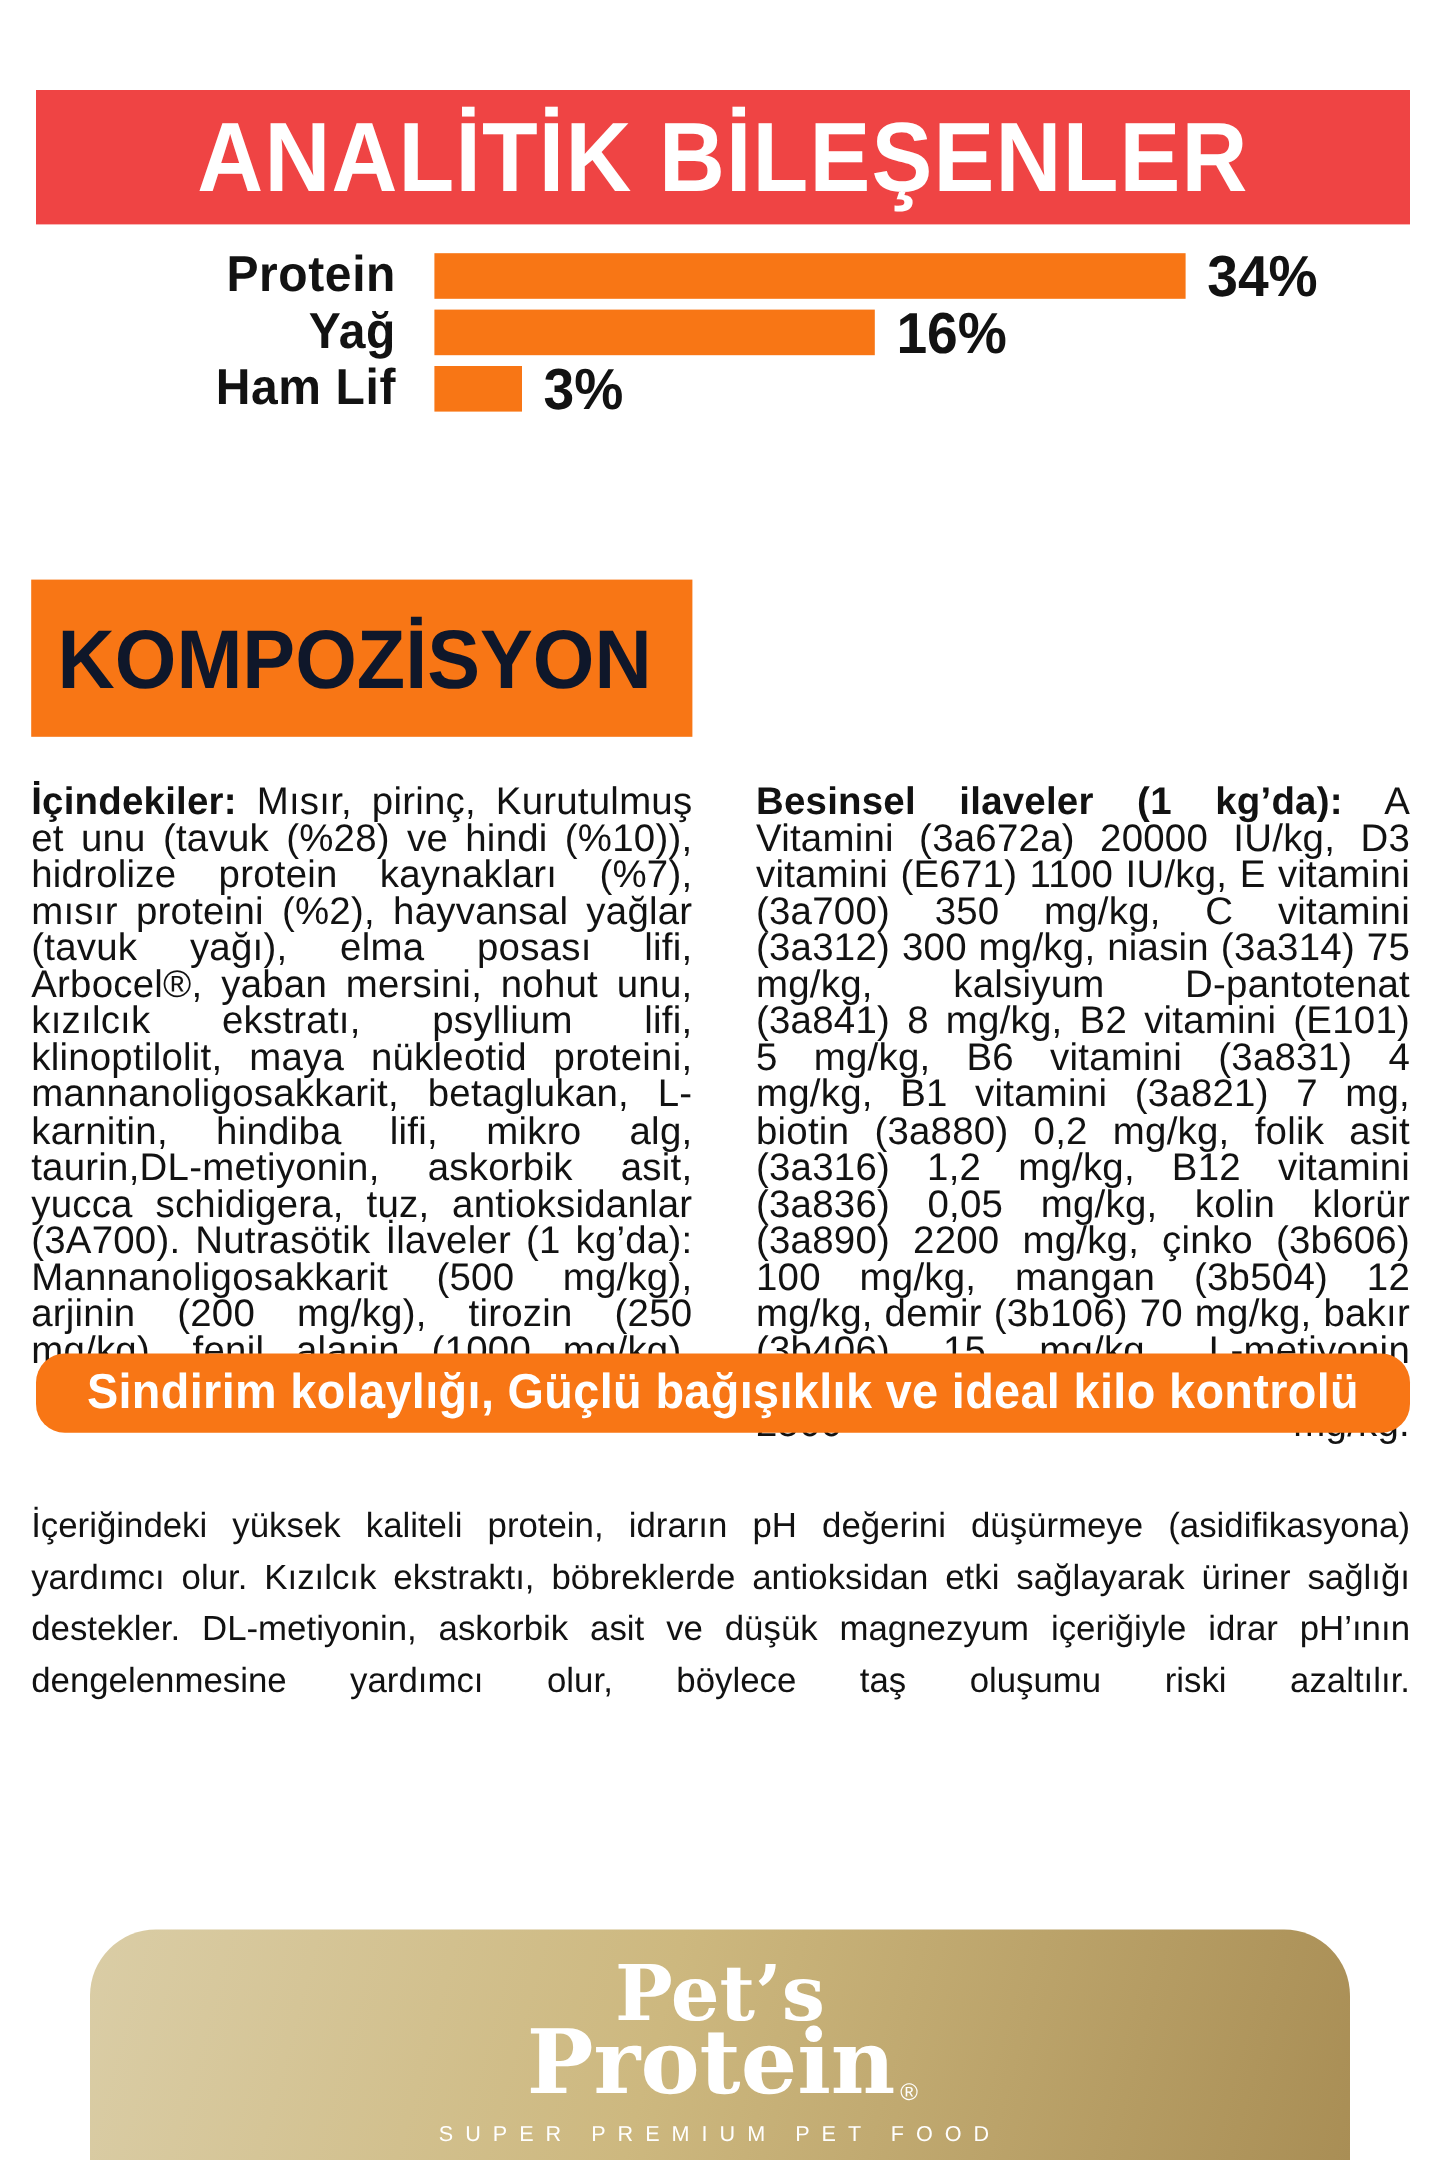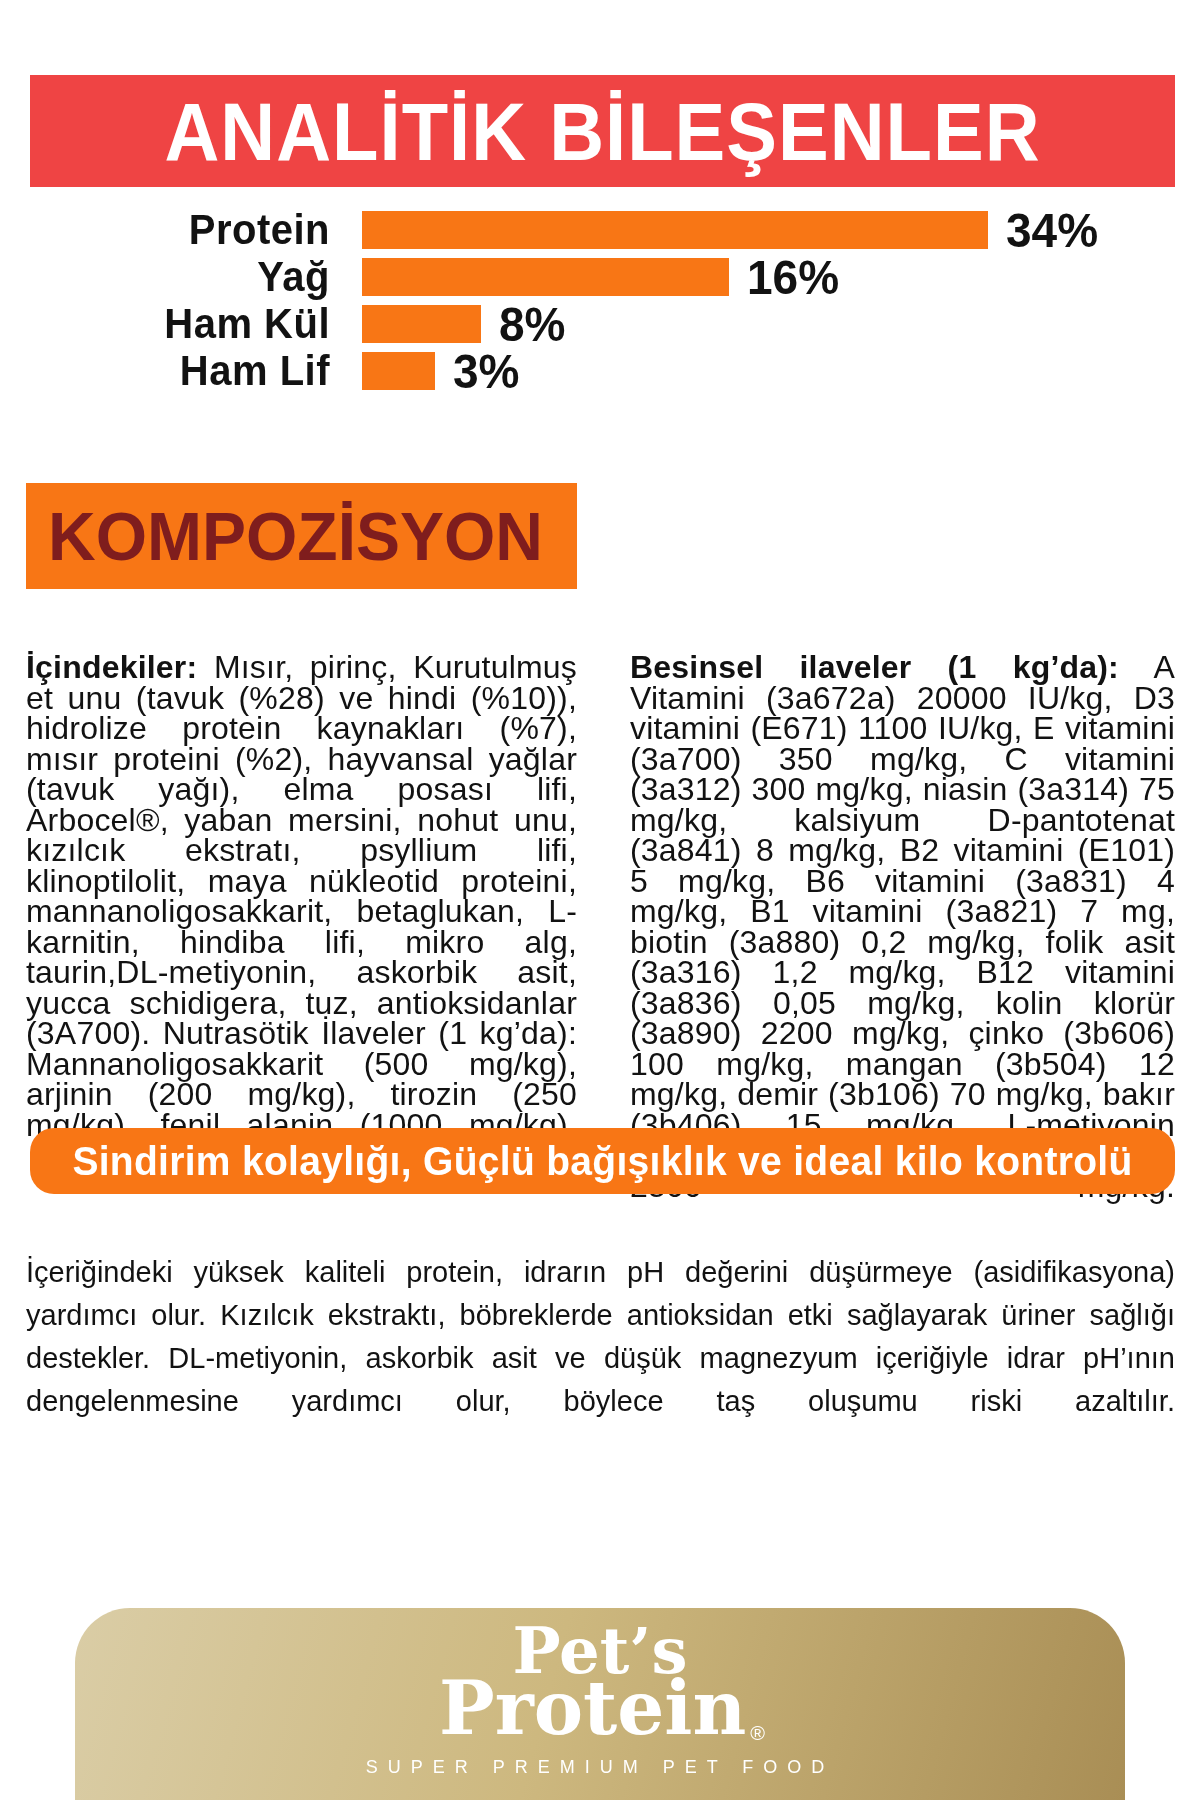--- a/index.html
+++ b/index.html
@@ -25,23 +25,23 @@
   .chart-row{display:flex;align-items:center;height:47px;}
   .chart-label{
     width:300px;text-align:right;font-weight:800;font-size:40px;
     letter-spacing:0.5px;padding-right:32px;box-sizing:content-box;
     white-space:nowrap;transform:scaleY(1.05);
   }
   .chart-bar{height:38px;border-radius:0;}
   .chart-value{font-weight:800;font-size:46px;margin-left:18px;transform:scaleY(1.05);}
   
   .sec-header{
-    position:absolute;top:483px;height:106px;
+    position:absolute;top:483px;height:131px;
     display:flex;align-items:center;
-    color:#7f1d1d;font-weight:900;white-space:nowrap;
+    color:#0f172a;font-weight:900;white-space:nowrap;
   }
   .sec-header.left{left:26px;width:551px;padding-left:22px;box-sizing:border-box;}
   .sec-header.right{left:630px;width:545px;padding-left:18px;box-sizing:border-box;}
   .sec-title{font-size:66px;letter-spacing:0px;transform:scaleY(1.05);}
   .sec-suffix{font-size:33px;font-weight:800;align-self:flex-end;padding-bottom:18px;}
   
   .col{
     position:absolute;top:620px;
     font-size:32px;line-height:30.5px;text-align:justify;
     text-align-last:justify;letter-spacing:0.2px;
@@ -96,44 +96,39 @@
         <span class="chart-label">Protein</span>
         <div class="chart-bar" style="width: 626px; background: rgb(248, 118, 21);"></div>
         <span class="chart-value">34%</span>
       </div>
       <div class="chart-row">
         <span class="chart-label">Yağ</span>
         <div class="chart-bar" style="width: 367px; background: rgb(248, 118, 21);"></div>
         <span class="chart-value">16%</span>
       </div>
       <div class="chart-row">
-        <span class="chart-label">Ham Kül</span>
-        <div class="chart-bar" style="width: 119px; background: rgb(248, 118, 21);"></div>
-        <span class="chart-value">8%</span>
-      </div>
-      <div class="chart-row">
         <span class="chart-label">Ham Lif</span>
         <div class="chart-bar" style="width: 73px; background: rgb(248, 118, 21);"></div>
         <span class="chart-value">3%</span>
       </div>
     </div>
 
   <div class="sec-header left" style="background: rgb(248, 118, 21);">
     <span class="sec-title">KOMPOZİSYON</span>
   </div>
 
   <p class="col left"><b>İçindekiler:</b><span> Mısır, pirinç, Kurutulmuş et unu (tavuk (%28) ve hindi (%10)), hidrolize protein kaynakları (%7), mısır proteini (%2), hayvansal yağlar (tavuk yağı), elma posası lifi, Arbocel®, yaban mersini, nohut unu, kızılcık ekstratı, psyllium lifi, klinoptilolit, maya nükleotid proteini, mannanoligosakkarit, betaglukan, L-karnitin, hindiba lifi,  mikro alg, taurin,DL-metiyonin, askorbik asit, yucca schidigera, tuz, antioksidanlar (3A700). Nutrasötik İlaveler (1 kg’da): Mannanoligosakkarit (500 mg/kg), arjinin (200 mg/kg), tirozin (250 mg/kg), fenil alanin (1000 mg/kg).</span></p>
 
   <p class="col right"><b>Besinsel ilaveler (1 kg’da):</b><span> A Vitamini (3a672a) 20000 IU/kg, D3 vitamini (E671) 1100 IU/kg, E vitamini (3a700) 350 mg/kg, C vitamini (3a312) 300 mg/kg, niasin (3a314) 75 mg/kg, kalsiyum D-pantotenat (3a841) 8 mg/kg, B2 vitamini (E101) 5 mg/kg, B6 vitamini (3a831) 4 mg/kg, B1 vitamini (3a821) 7 mg, biotin (3a880) 0,2 mg/kg, folik asit (3a316) 1,2 mg/kg, B12 vitamini (3a836) 0,05 mg/kg, kolin klorür (3a890) 2200 mg/kg, çinko (3b606) 100 mg/kg, mangan (3b504) 12 mg/kg, demir (3b106) 70 mg/kg, bakır (3b406) 15 mg/kg, L-metiyonin (3c305) 2500 mg/kg, taurin (3a370) 2500 mg/kg.</span></p>
 
   <div class="benefit-banner" style="background: rgb(248, 118, 21); border-radius: 24px;">
     <span class="text">Sindirim kolaylığı, Güçlü bağışıklık  ve ideal kilo kontrolü</span>
   </div>
 
   <p class="description">İçeriğindeki yüksek kaliteli protein, idrarın pH değerini düşürmeye (asidifikasyona) yardımcı olur. Kızılcık ekstraktı, böbreklerde antioksidan etki sağlayarak üriner sağlığı destekler. DL-metiyonin, askorbik asit ve düşük magnezyum içeriğiyle idrar pH’ının dengelenmesine yardımcı olur, böylece taş oluşumu riski azaltılır.</p>
 
-  <div class="gold-panel" style="background: linear-gradient(105deg, rgb(218, 205, 166) 0%, rgb(205, 184, 127) 45%, rgb(169, 142, 85) 100%);">
+  <div class="gold-panel" style="background: linear-gradient(105deg, rgb(218, 205, 166) 0%, rgb(205, 184, 127) 45%, rgb(169, 142, 85) 100%); justify-content: center;">
     <div class="brand brand-top">Pet’s</div>
     <div class="brand brand-bottom"><span>Protein</span><span class="brand-reg">®</span></div>
     <div class="tagline">SUPER PREMIUM PET FOOD</div>
   </div>
 
 </div>
 
 </body></html>

